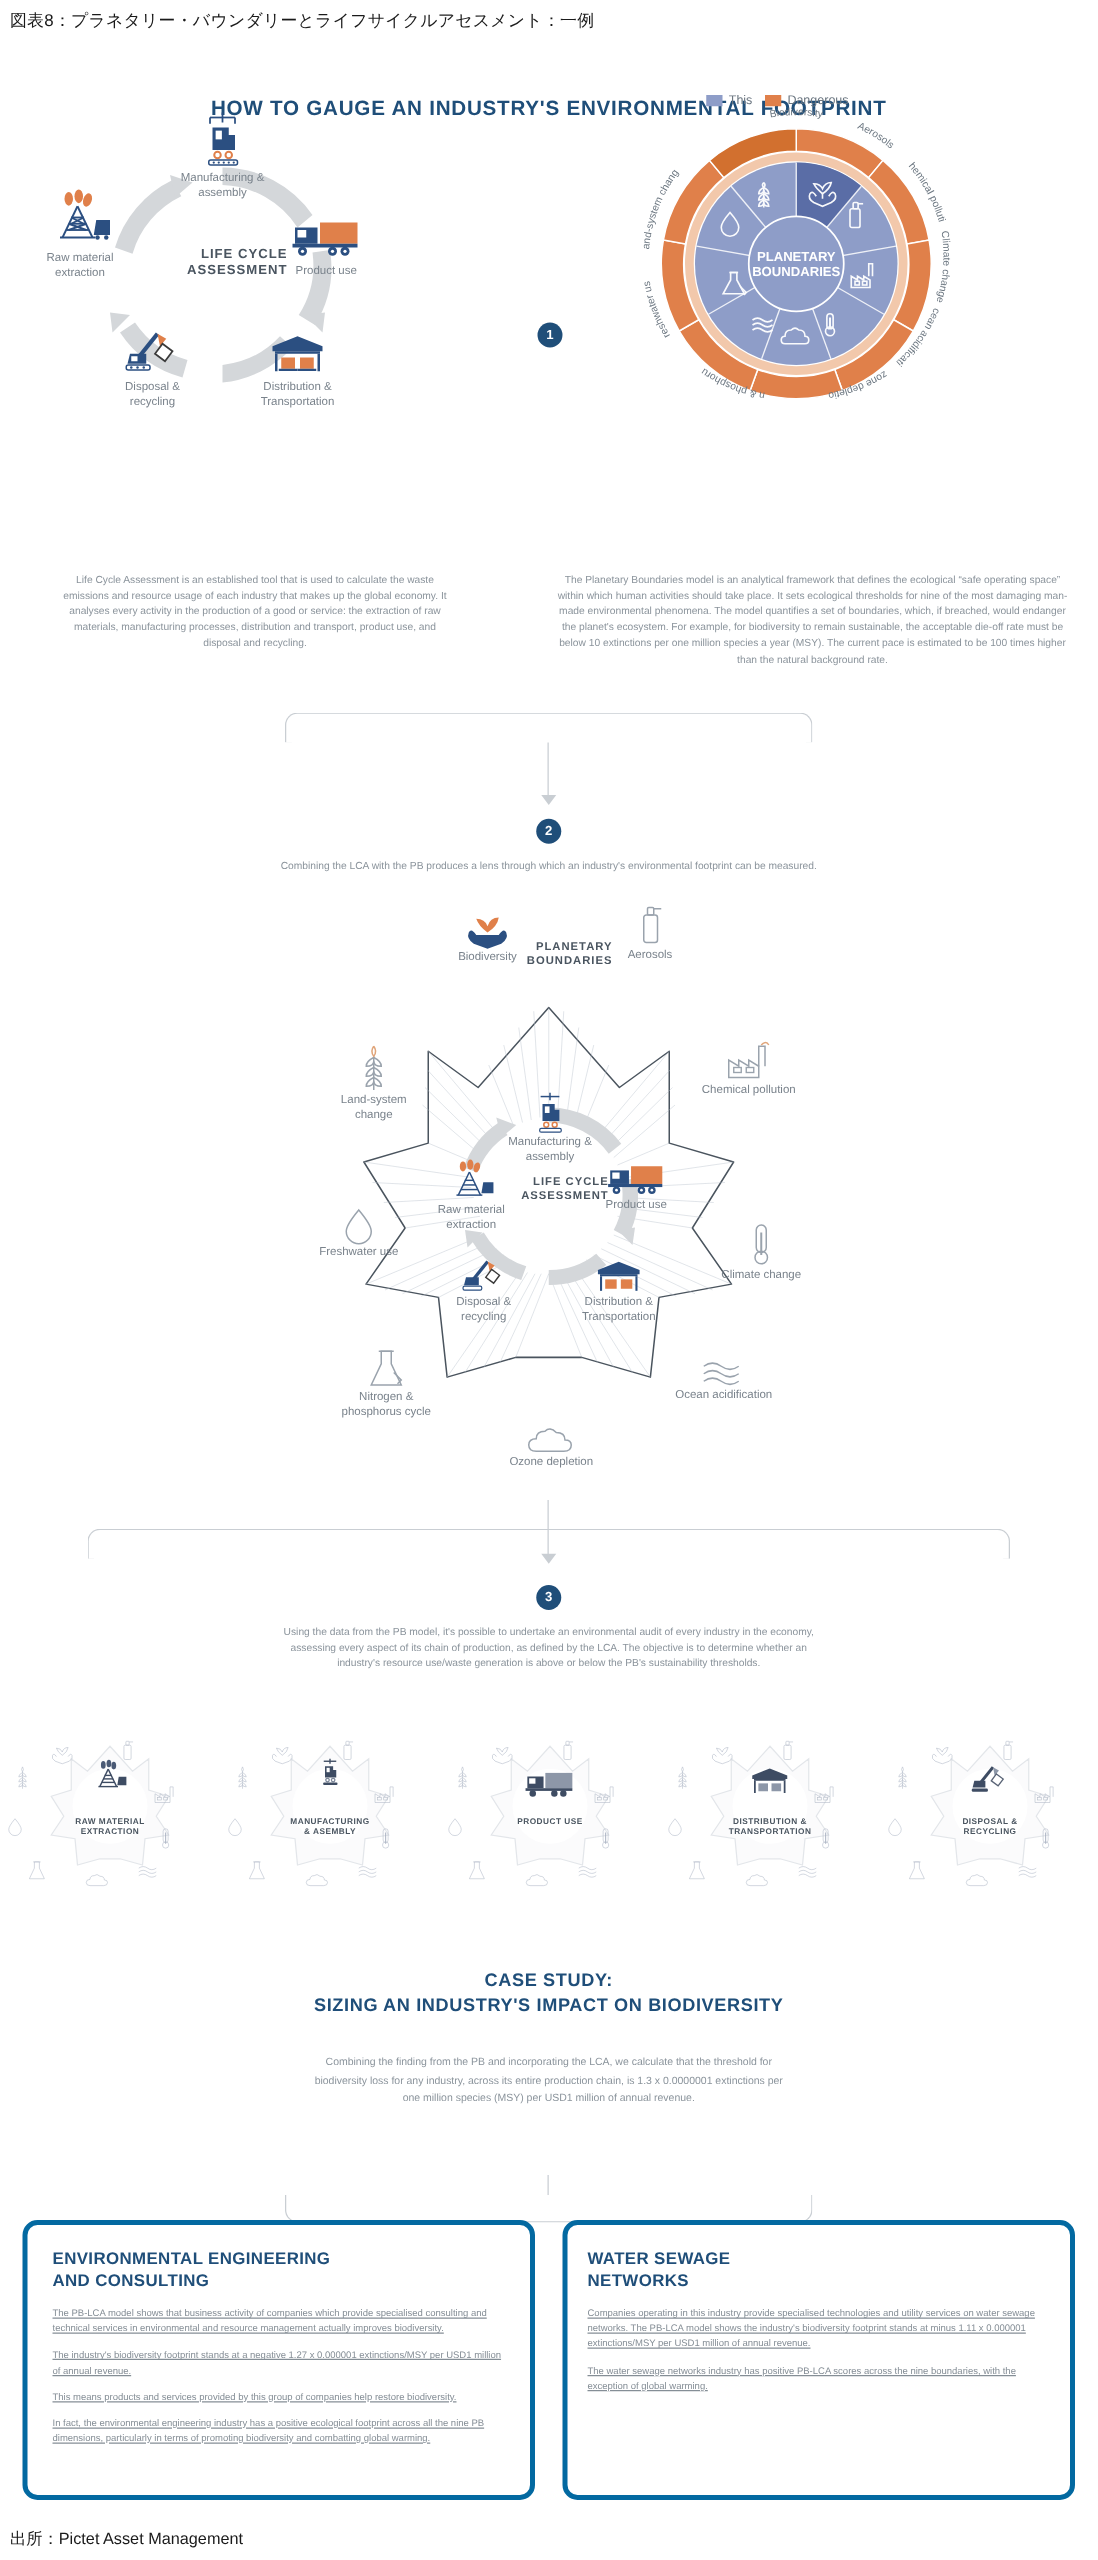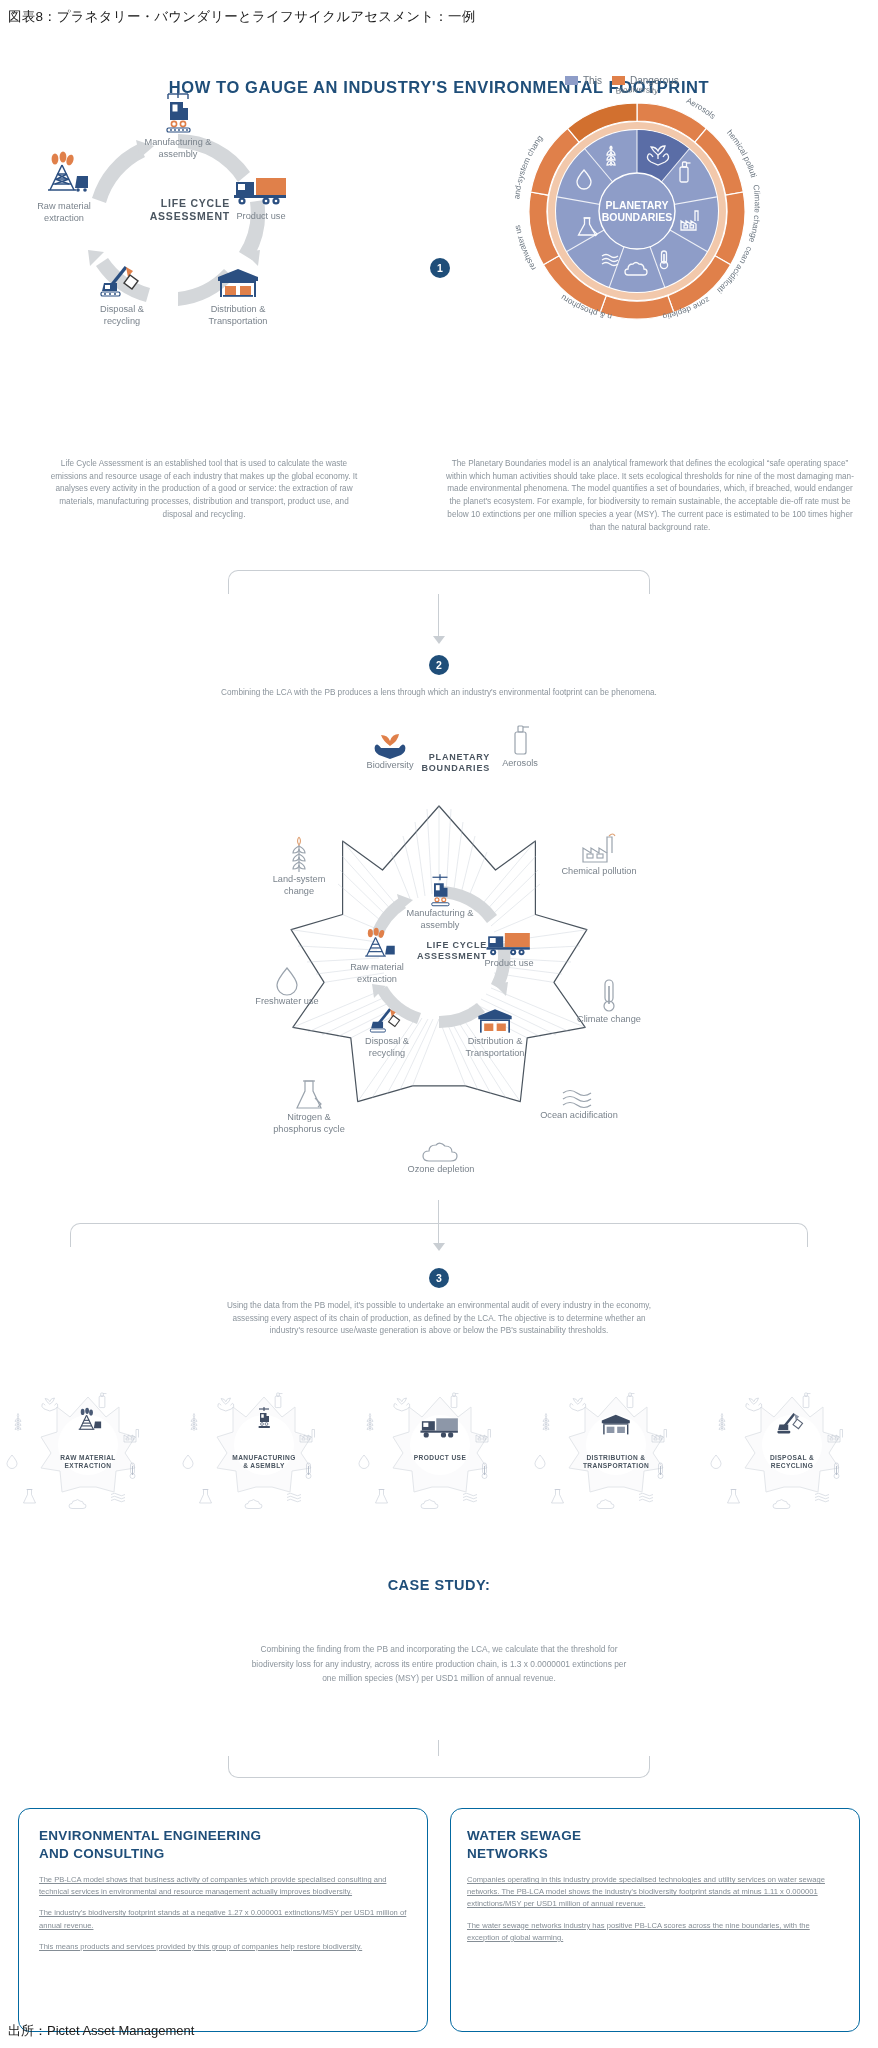--- a/index.html
+++ b/index.html
@@ -76,23 +76,22 @@
     font-size: 6.6px; font-weight: bold; color: #4a5560;
     letter-spacing: 0.4px; line-height: 1.25;
   }
 
   
   .case-head {
     font-size: 14.5px; font-weight: bold; letter-spacing: 0.5px;
     color: #1f4e79; text-align: center; line-height: 1.35;
   }
   .card {
-    position: absolute; border: 1px solid #0369a1; border-radius: 12px;
+    position: absolute; border: 4px solid #0369a1; border-radius: 12px;
     padding: 18px 20px;
-    margin-top: 32px;
   }
   .card h3 {
     font-size: 13.5px; font-weight: bold; color: #1f4e79;
     letter-spacing: 0.3px; line-height: 1.3; margin-bottom: 12px;
   }
   .card p {
     font-size: 7.6px; line-height: 1.6; color: #858e96; margin-bottom: 9px; text-decoration: underline;
   }
   svg { display: block; overflow: visible; }
 </style>
@@ -383,21 +382,21 @@
 <div class="para" style="position:absolute; left:442px; top:458px; width:416px;">The Planetary Boundaries model is an analytical framework that defines the ecological “safe operating space” within which human activities should take place. It sets ecological thresholds for nine of the most damaging man-made environmental phenomena. The model quantifies a set of boundaries, which, if breached, would endanger the planet's ecosystem. For example, for biodiversity to remain sustainable, the acceptable die-off rate must be below 10 extinctions per one million species a year (MSY). The current pace is estimated to be 100 times higher than the natural background rate.</div>
 
 <div class="bracket" style="position:absolute; left:228px; top:570px; width:422px; height:24px;"></div>
 <div class="v-line" style="position:absolute; left:438px; top:594px; height:44px;"></div>
 <div class="arrow-down" style="position:absolute; left:433px; top:636px;"></div>
 
 <div class="step-badge" style="position:absolute; left:429px; top:655px;">
   <span>2</span>
 </div>
 
-<div class="para" style="position:absolute; left:199px; top:687px; width:480px;">Combining the LCA with the PB produces a lens through which an industry's environmental footprint can be phenomena.</div>
+<div class="para" style="position:absolute; left:199px; top:687px; width:480px;">Combining the LCA with the PB produces a lens through which an industry's environmental footprint can be measured.</div>
 
 <div style="position:absolute; left:139px; top:716px; width:600px; height:480px;">
   <svg width="600" height="480" viewBox="-300 -240 600 480">
 
     <polygon points="0,-150 56.5,-86 96.4,-115 96.4,-41.5 147.9,-26.4 114.9,26.4 146.2,71.3 88.2,81.9 81.3,145.7 26.4,129.9 -26.4,129.9 -81.3,145.7 -88.2,81.9 -146.2,71.3 -114.9,26.4 -147.9,-26.4 -96.4,-41.5 -96.4,-115 -56.5,-86" fill="#ffffff" stroke="#4a545e" stroke-width="1.2" stroke-linejoin="round"></polygon>
 
     <g stroke="#b8c0cc" stroke-width="0.45" opacity="0.75">
       <line x1="0" y1="-150" x2="0" y2="-62"></line>
       <line x1="-12" y1="-147" x2="-7" y2="-62"></line>
         <line x1="12" y1="-147" x2="7" y2="-62"></line>
@@ -987,33 +986,35 @@
         </g>
       </g>
     </svg>
     <div class="badge-title" style="position:absolute; left:0; top:74px; width:176px; white-space:pre-line">DISPOSAL &amp;
 RECYCLING</div>
   </div>
 </div>
 
 <div class="case-head" style="position:absolute; left:0; top:1576px; width:878px;">
   <div>CASE STUDY:</div>
+  <div>SIZING AN INDUSTRY'S IMPACT ON BIODIVERSITY</div>
 </div>
 
 <div class="para" style="position:absolute; left:249px; top:1642px; width:380px; font-size:8.4px; line-height:1.75;">Combining the finding from the PB and incorporating the LCA, we calculate that the threshold for biodiversity loss for any industry, across its entire production chain, is 1.3 x 0.0000001 extinctions per one million species (MSY) per USD1 million of annual revenue.</div>
 
 <div class="v-line" style="position:absolute; left:438px; top:1740px; height:16px;"></div>
 <div class="bracket-dn" style="position:absolute; left:228px; top:1756px; width:422px; height:22px;"></div>
 
 <div class="card" style="left:18px; top:1776px; width:410px; height:224px;">
   <h3 style="white-space:pre-line">ENVIRONMENTAL ENGINEERING
 AND CONSULTING</h3>
   <p>The PB-LCA model shows that business activity of companies which provide specialised consulting and technical services in environmental and resource management actually improves biodiversity.</p>
   <p>The industry's biodiversity footprint stands at a negative 1.27 x 0.000001 extinctions/MSY per USD1 million of annual revenue.</p>
   <p>This means products and services provided by this group of companies help restore biodiversity.</p>
+  <p>In fact, the environmental engineering industry has a positive ecological footprint across all the nine PB dimensions, particularly in terms of promoting biodiversity and combatting global warming.</p>
 </div>
 
 <div class="card" style="left:450px; top:1776px; width:410px; height:224px;padding-left:16px;">
   <h3 style="white-space:pre-line">WATER SEWAGE
 NETWORKS</h3>
   <p>Companies operating in this industry provide specialised technologies and utility services on water sewage networks. The PB-LCA model shows the industry's biodiversity footprint stands at minus 1.11 x 0.000001 extinctions/MSY per USD1 million of annual revenue.</p>
   <p>The water sewage networks industry has positive PB-LCA scores across the nine boundaries, with the exception of global warming.</p>
 </div>
 
 <div class="source-note">出所：Pictet Asset Management</div>

